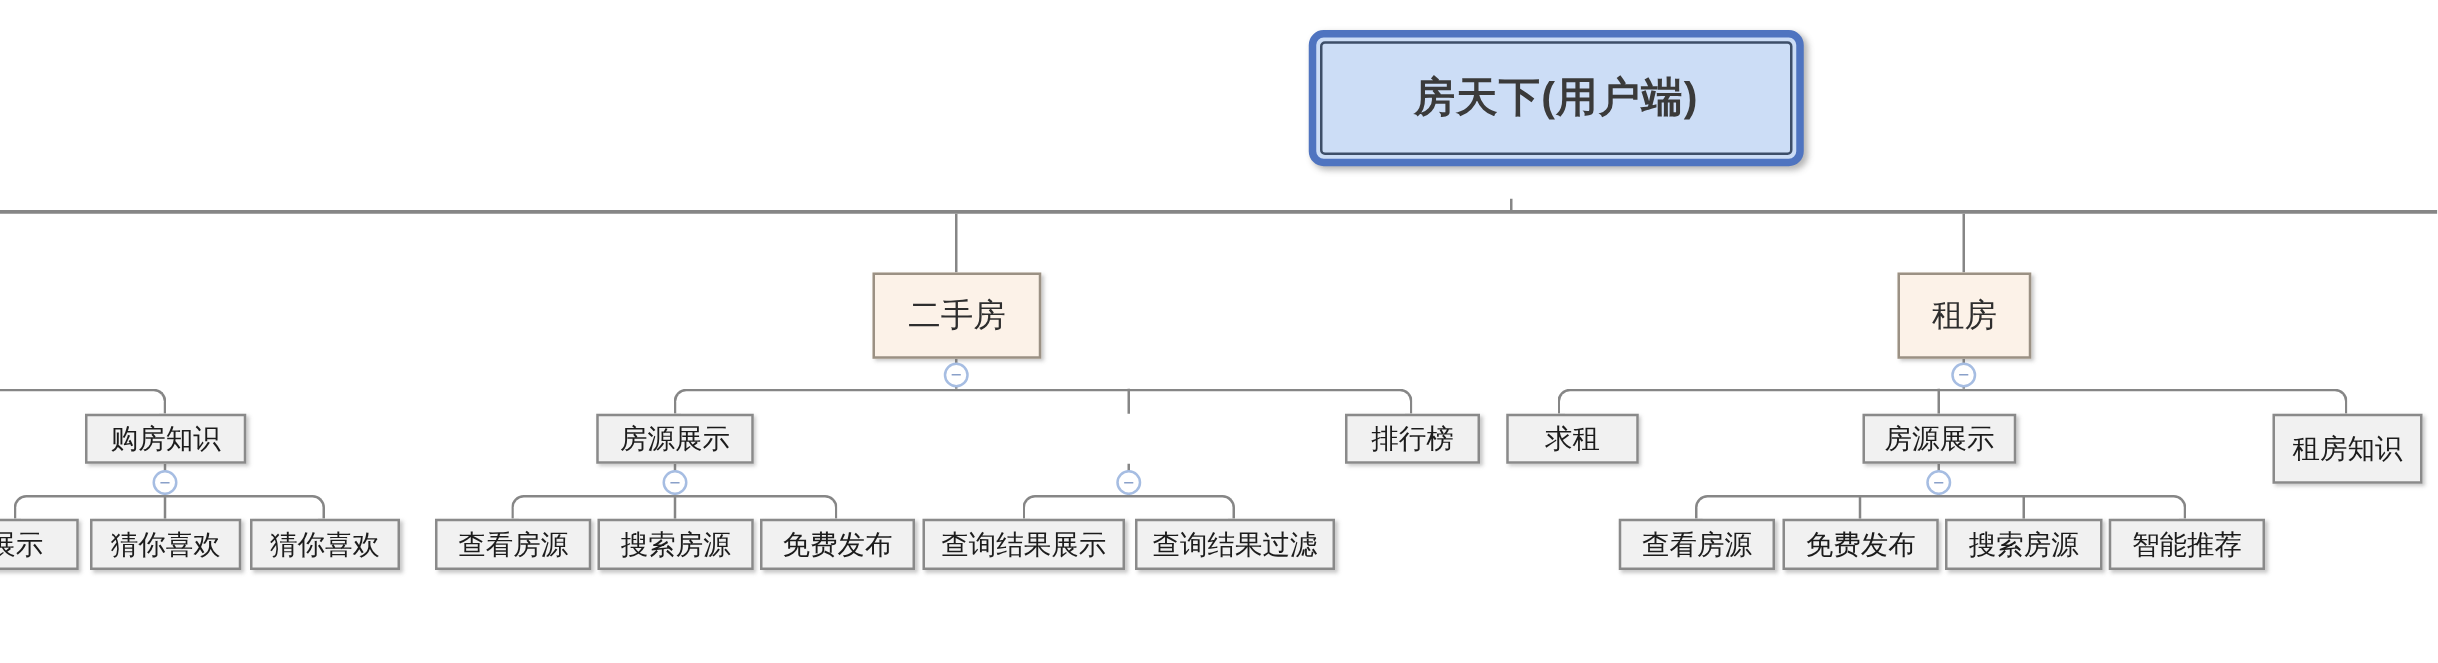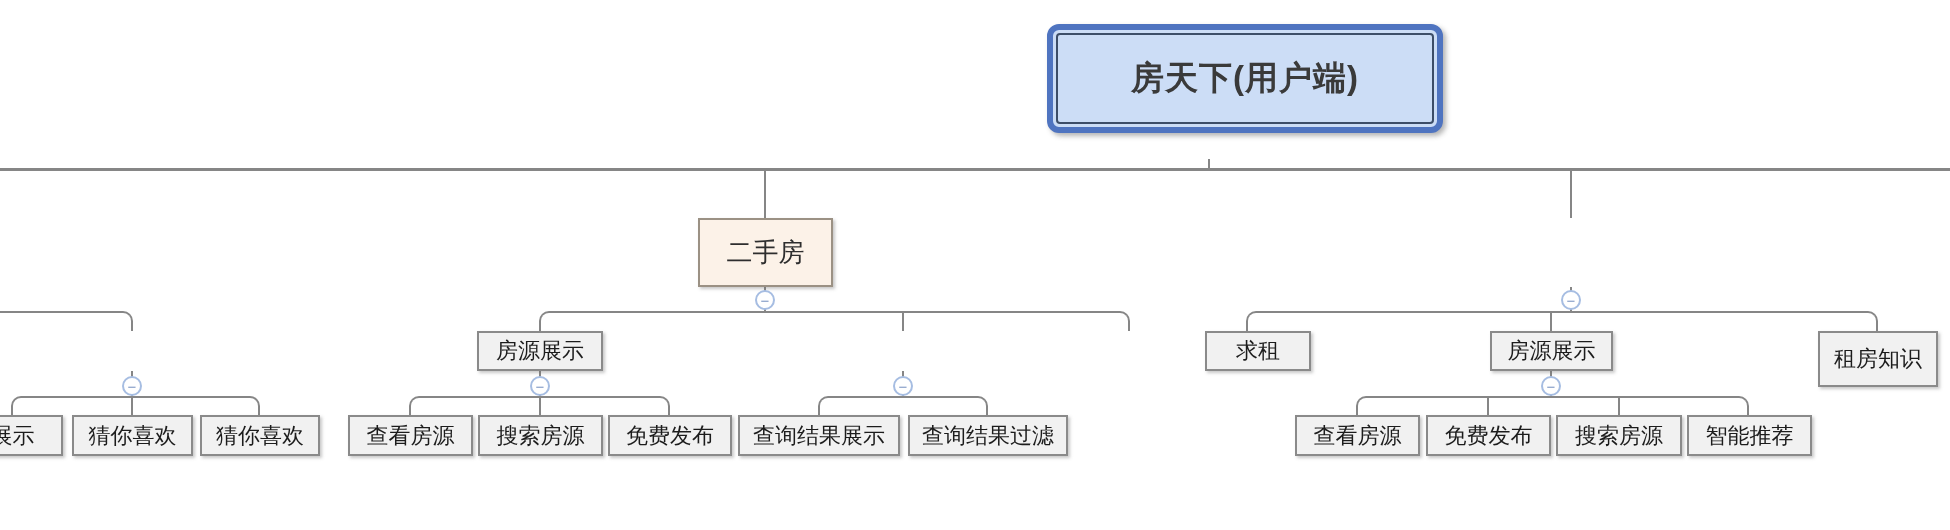--- a/index.html
+++ b/index.html
@@ -73,22 +73,25 @@
   <div class="collapse-btn" style="left:122px;top:376px;">−</div>
   <div class="collapse-btn" style="left:530px;top:376px;">−</div>
   <div class="collapse-btn" style="left:893px;top:376px;">−</div>
   <div class="collapse-btn" style="left:1541px;top:376px;">−</div>
 
   <div class="root-frame" style="left:1012px;top:24px;width:396px;height:109px;margin-left:35px;">
     <div class="root-inner">房天下(用户端)</div>
   </div>
 
   <div class="node branch" style="left:698px;top:218px;width:135px;height:69px;">二手房</div>
+  <div class="node branch" style="left:1518px;top:218px;width:107px;height:69px;">租房</div>
 
+  <div class="node" style="left:68px;top:331px;width:129px;height:40px;">购房知识</div>
   <div class="node" style="left:477px;top:331px;width:126px;height:40px;">房源展示</div>
+  <div class="node" style="left:1076px;top:331px;width:108px;height:40px;">排行榜</div>
   <div class="node" style="left:1205px;top:331px;width:106px;height:40px;">求租</div>
   <div class="node" style="left:1490px;top:331px;width:123px;height:40px;">房源展示</div>
   <div class="node" style="left:1818px;top:331px;width:120px;height:56px;">租房知识</div>
 
   <div class="node" style="left:-38px;top:415px;width:101px;height:41px;">展示</div>
   <div class="node" style="left:72px;top:415px;width:121px;height:41px;">猜你喜欢</div>
   <div class="node" style="left:200px;top:415px;width:120px;height:41px;">猜你喜欢</div>
 
   <div class="node" style="left:348px;top:415px;width:125px;height:41px;">查看房源</div>
   <div class="node" style="left:478px;top:415px;width:125px;height:41px;">搜索房源</div>

